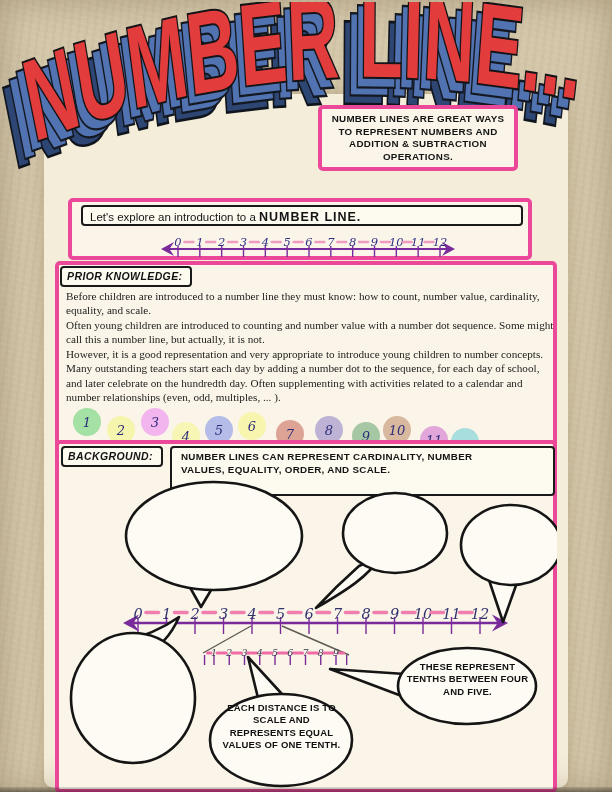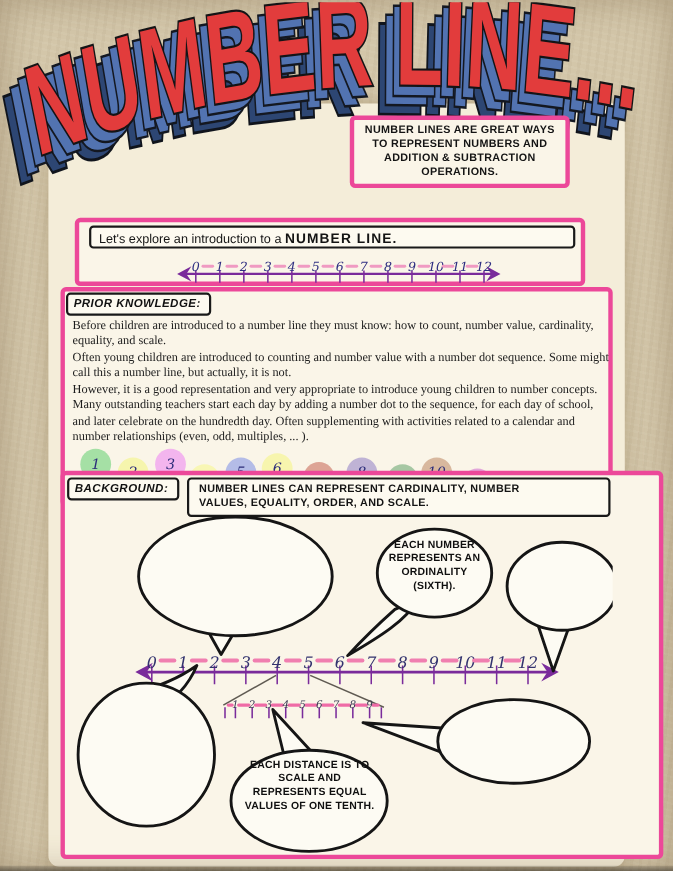--- a/index.html
+++ b/index.html
@@ -37,24 +37,24 @@
   .intro-highlight{font-weight:700;font-size:12.5px;letter-spacing:1px;}
   .figure-svg{position:absolute;left:0;top:0;}
   .prior-panel{left:55px;top:233px;width:502px;height:200px;z-index:2;margin-top:28px;}
   .prior-label{left:1px;top:1px;}
   .prior-text{position:absolute;left:7px;top:24px;width:492px;
     font-size:11.2px;line-height:1.29;color:#1c1c1c;font-family:Liberation Serif, serif;}
   .prior-text p{margin:0;}
   .dot{position:absolute;width:28px;height:28px;border-radius:50%;
     display:flex;align-items:center;justify-content:center;
     font-family:"DejaVu Serif",serif;font-style:italic;font-size:13px;color:#2d2d7a;}
-  .bg-panel{left:55px;top:428px;width:548px;height:353px;z-index:2;}
+  .bg-panel{left:55px;top:440px;width:502px;height:353px;z-index:2;}
   .bg-label{left:2px;top:2px;}
   .bg-caption{left:111px;top:2px;width:385px;min-height:31px;
-    padding:3px 70px 4px 9px;font-size:9.8px;text-align:left;}
+    padding:3px 70px 18px 9px;font-size:9.8px;text-align:left;}
   .bubble-svg{position:absolute;left:0;top:0;z-index:3;}
   .bubble-shape{fill:#fdfbf3;stroke:#151515;stroke-width:2.6;stroke-linejoin:round;}
   .bubble-text{position:absolute;z-index:4;text-align:center;
     font-size:9.5px;font-weight:700;line-height:1.3;letter-spacing:.2px;color:#101010;}
 </style>
 </head>
 <body>
 
 <div class="cream"></div>
 
@@ -251,17 +251,17 @@
     <path class="bubble-shape" d="M 430 136 L 444 178 L 460 133 Z"></path>
     <ellipse class="bubble-shape" cx="452" cy="101" rx="50" ry="40"></ellipse>
     <path class="bubble-shape" d="M 62 198 Q 96 190 120 173 Q 108 201 84 211 Z"></path>
     <ellipse class="bubble-shape" cx="74" cy="254" rx="62" ry="65"></ellipse>
     <path class="bubble-shape" d="M 200 258 L 189 213 L 233 261 Z"></path>
     <ellipse class="bubble-shape" cx="222" cy="296" rx="71" ry="46"></ellipse>
     <path class="bubble-shape" d="M 346 230 L 271 225 L 348 254 Z"></path>
     <ellipse class="bubble-shape" cx="408" cy="242" rx="69" ry="38"></ellipse>
   </svg>
 
-  <div class="bubble-text" style="left:286px;top:58px;width:100px;">EACH NUMBER REPRESENTS AN ORDINALITY (SIXTH).</div>
   <div class="bubble-text" style="left:160px;top:258px;width:125px;">EACH DISTANCE IS TO SCALE AND REPRESENTS EQUAL VALUES OF ONE TENTH.</div>
+  <div class="bubble-text" style="left:341px;top:217px;width:135px;">THESE REPRESENT TENTHS BETWEEN FOUR AND FIVE.</div>
 </div>
 
 <div class="bottom-edge"></div>
 
 </body></html>

